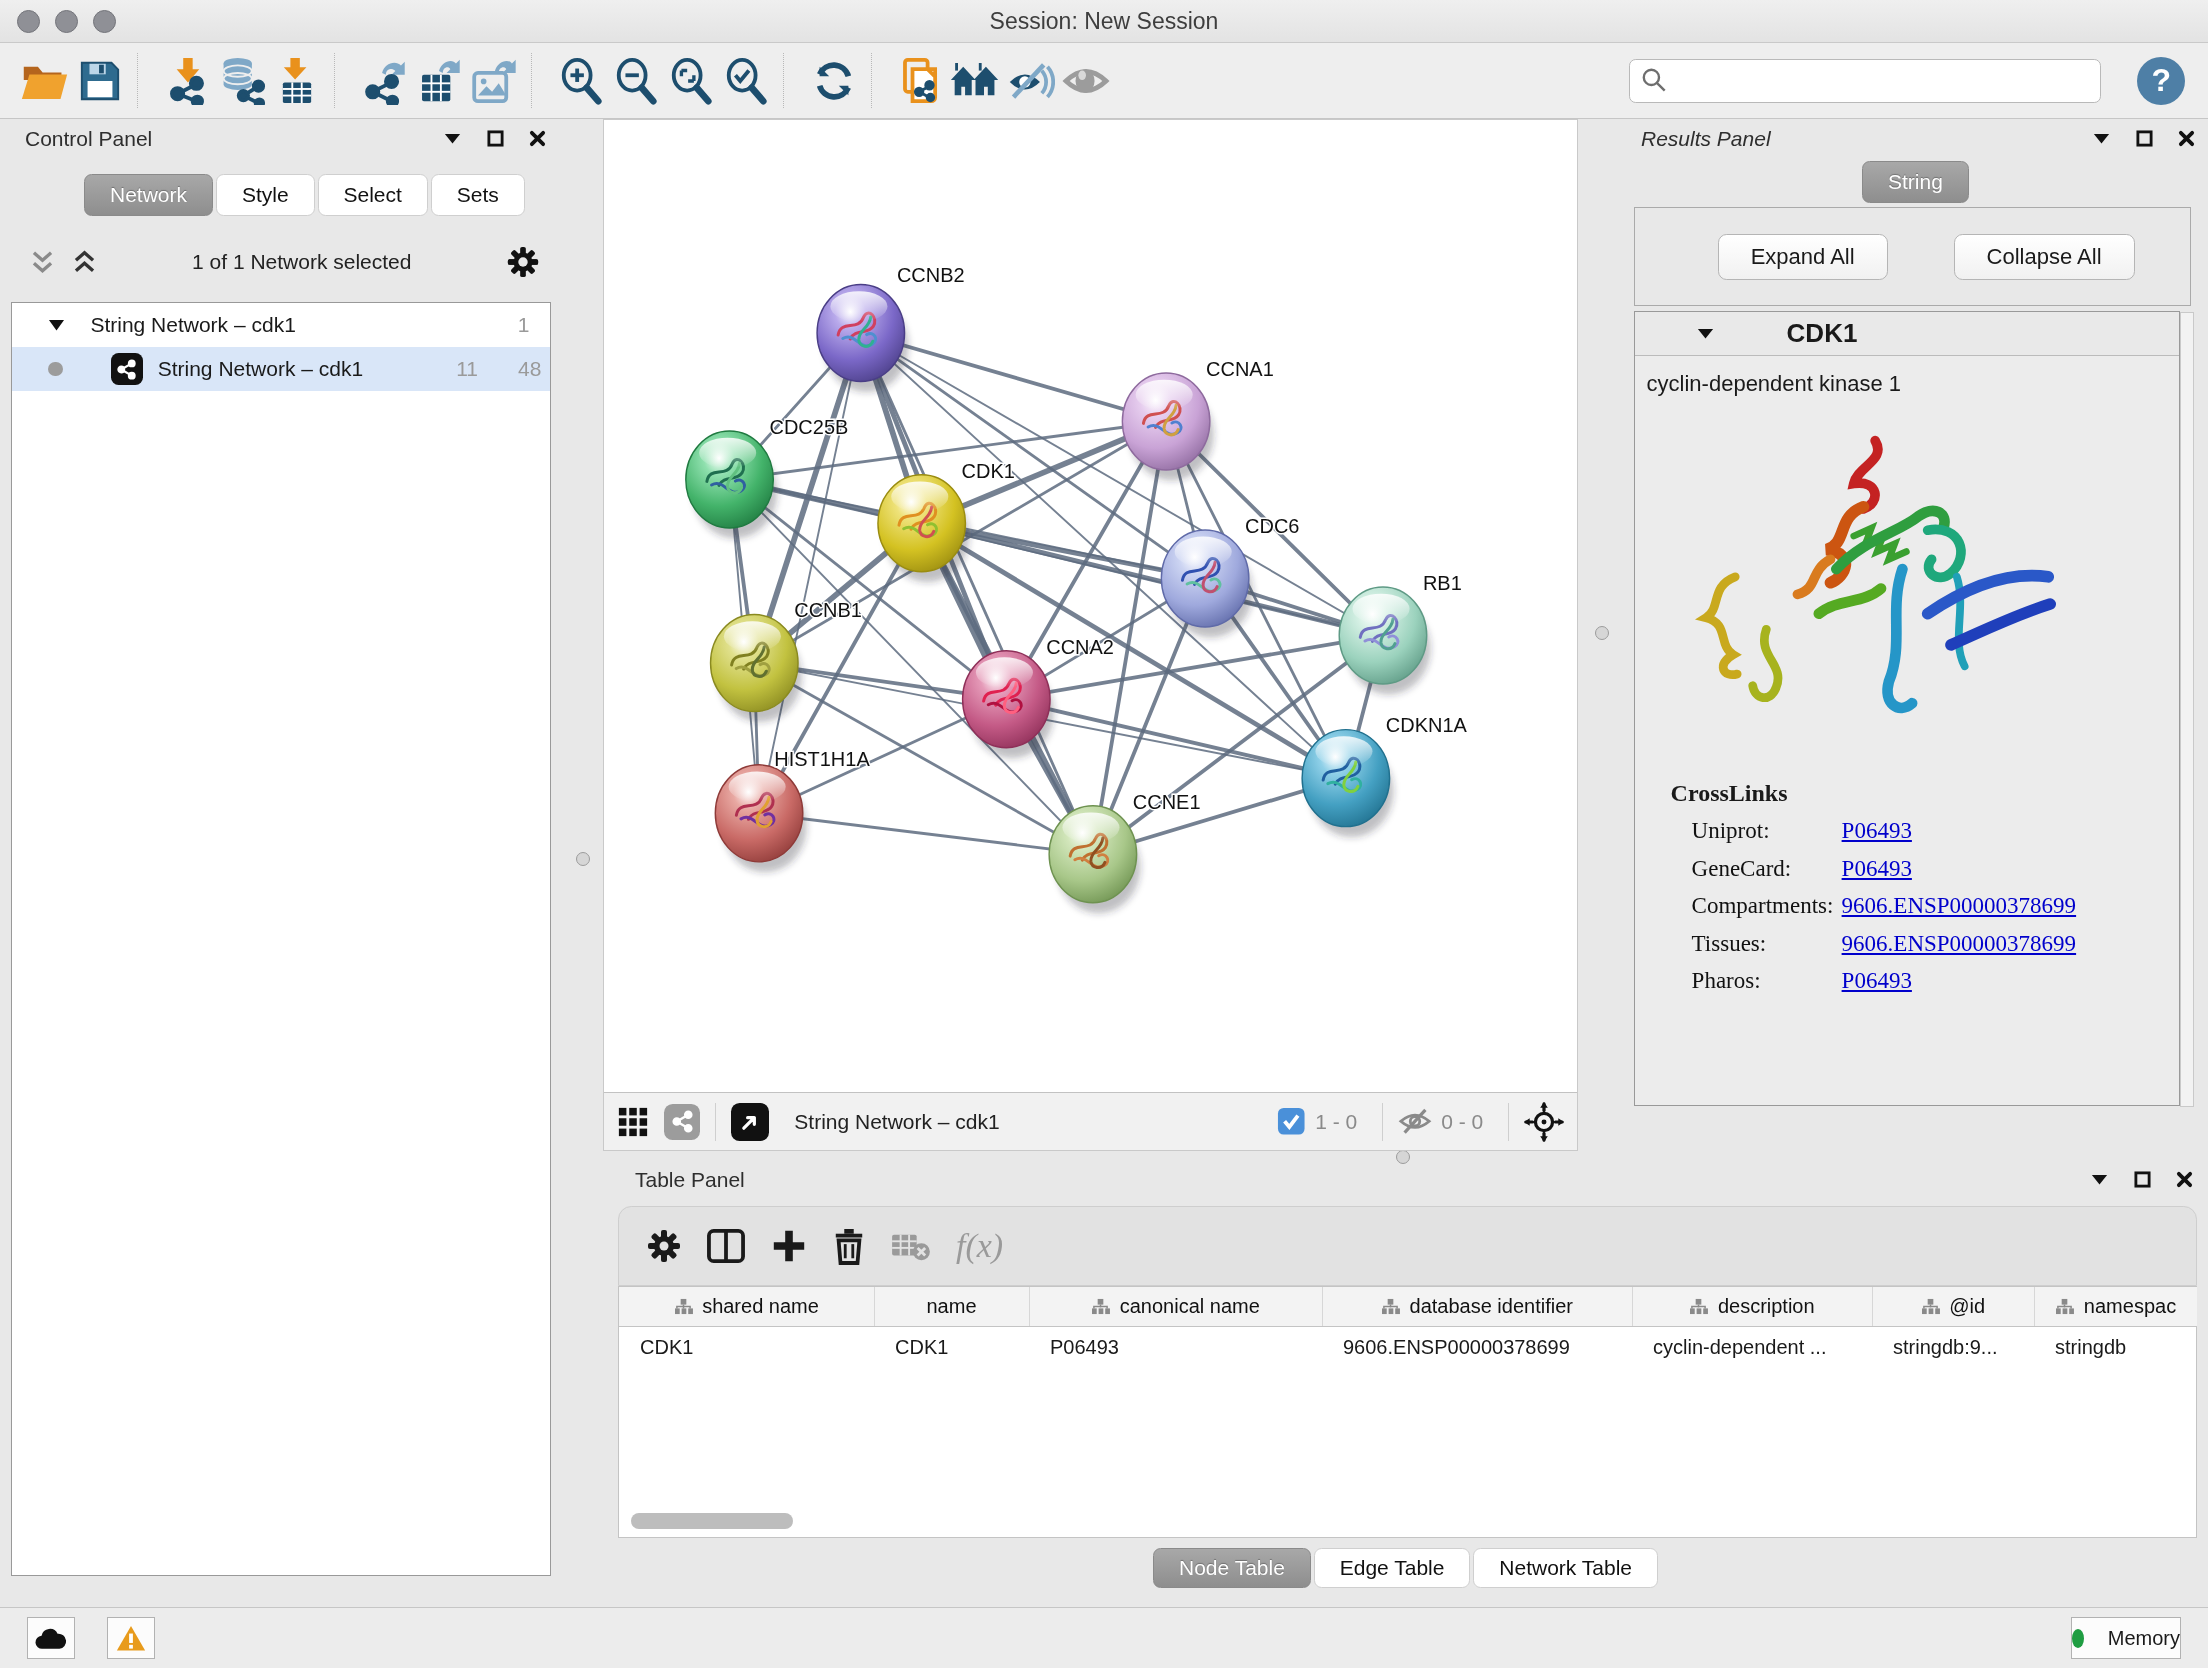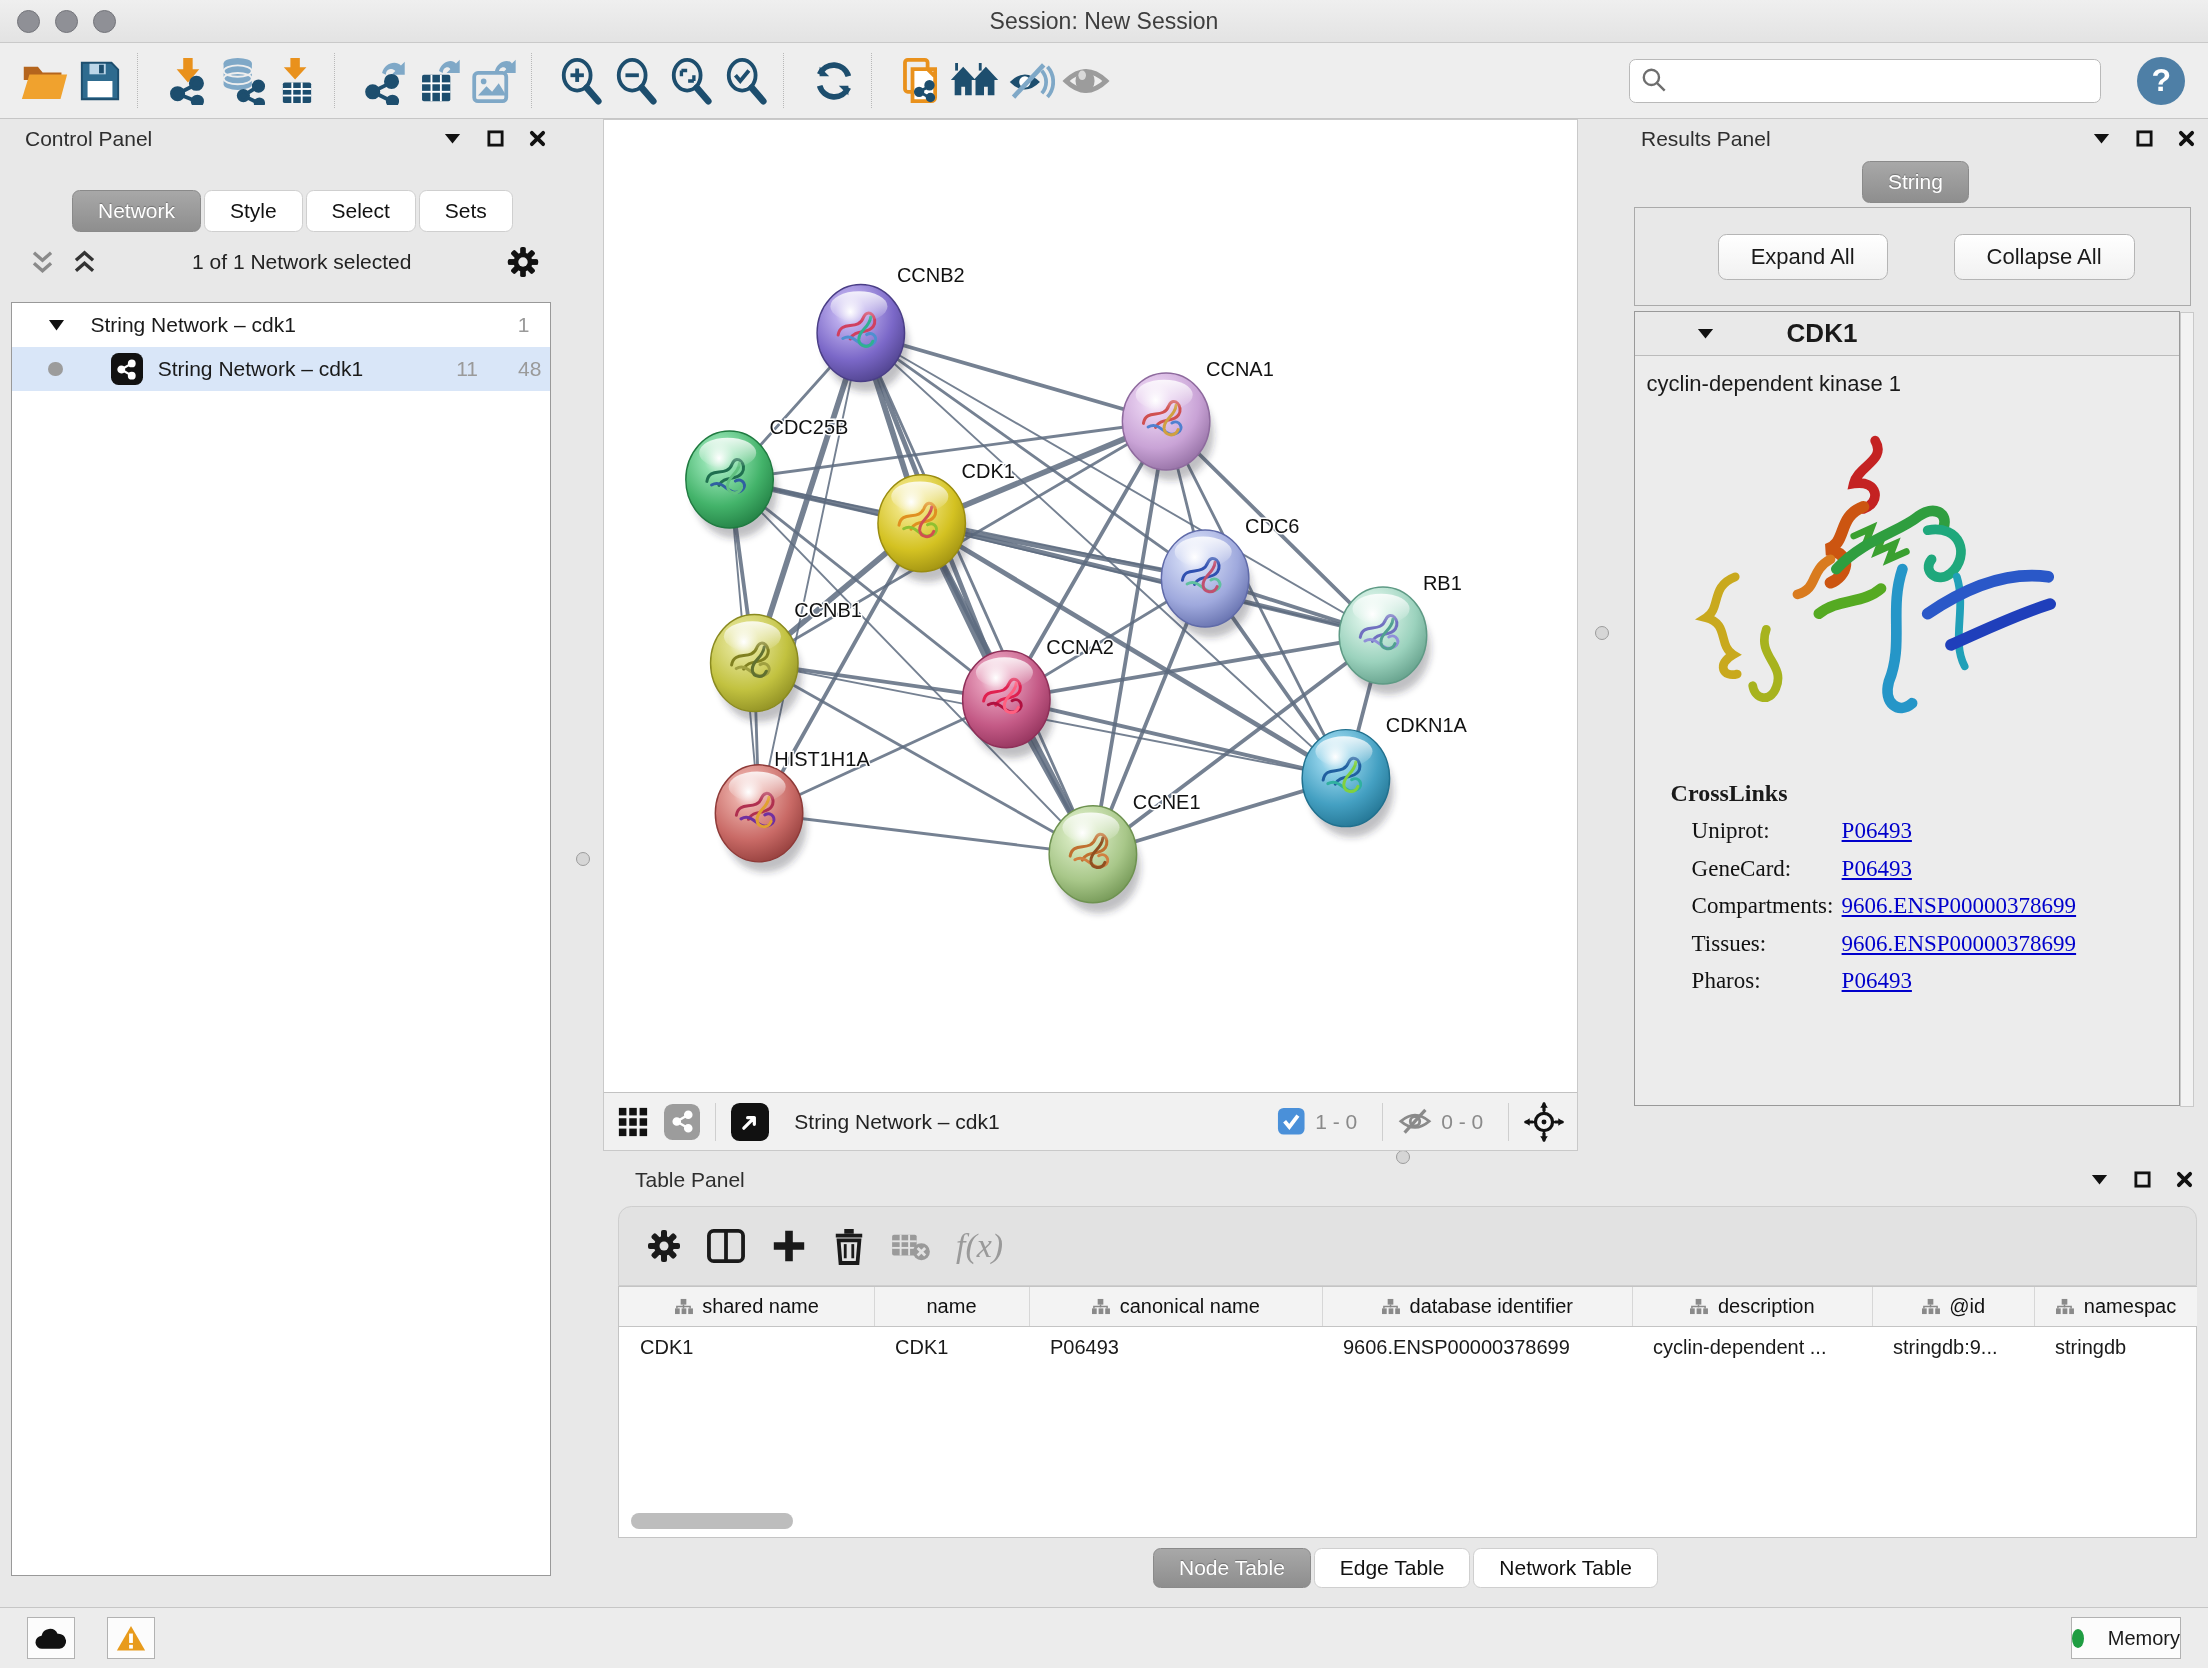--- a/index.html
+++ b/index.html
@@ -28,42 +28,42 @@
   .panel-title{font-size:21px;color:#2e2e2e;}
   .panel-ctrls{display:flex;align-items:center;gap:25px;}
   
   .control-panel{position:absolute;left:0;top:119px;width:563px;height:1488px;background:#e8e8e8;}
   .cp-titlerow{position:absolute;left:25px;right:17px;top:7.6px;display:flex;justify-content:space-between;align-items:center;}
   .tabs{display:flex;gap:2.9px;}
   .tab{height:42px;padding:0 25px;display:flex;align-items:center;justify-content:center;
     font-size:21px;background:#fff;border:1px solid #cfcfcf;border-radius:7.6px;color:#111;}
   .tab.sel{background:linear-gradient(#a8a8a8,#8e8e8e);color:#fff;border-color:#8a8a8a;
     text-shadow:0 -1px 1px rgba(0,0,0,.3);}
-  .cp-tabs{position:absolute;left:72px;top:55px;margin-top:16px;}
+  .cp-tabs{position:absolute;left:84px;top:55px;}
   .cp-statusrow{position:absolute;left:28.5px;right:23px;top:126px;display:flex;align-items:center;}
   .cp-status{flex:1;text-align:center;font-size:21px;color:#222;}
   .treebox{position:absolute;left:11.4px;top:183px;width:540px;height:1274px;background:#fff;border:1.9px solid #999;}
   .tree-row{height:44px;display:flex;align-items:center;font-size:21px;}
   .tree-row .cnt{color:#9a9a9a;}
   .tree-row.selected{background:#d9e6f8;}
   .share-badge{width:32px;height:32px;border-radius:7.6px;background:#111;display:flex;align-items:center;justify-content:center;}
   
   .canvas-col{position:absolute;left:603px;top:119px;width:975px;height:1032px;border:1px solid #c9c9c9;background:#fff;}
   .net-canvas{position:absolute;left:0;top:0;width:973px;height:972px;background:#fff;}
   .canvas-toolbar{position:absolute;left:0;bottom:0;width:973px;height:58px;background:#f1f1f1;
     border-top:1px solid #c2c2c2;display:flex;align-items:center;padding:0 13.3px;}
   .cvsep{width:1px;height:38px;background:#cfcfcf;margin:0 15px;}
   .cv-name{font-size:21px;color:#222;margin-left:25px;}
   .cv-count{font-size:21px;color:#8a8a8a;margin:0 9.5px;}
   .cv-spacer{flex:1;}
   
   .split-dot{position:absolute;width:14.3px;height:14.3px;border-radius:50%;background:#d6d6d6;border:1.9px solid #9c9c9c;}
   
   .results-panel{position:absolute;left:1626px;top:119px;width:582px;height:1032px;background:#e8e8e8;}
-  .rp-titlerow{position:absolute;left:15px;right:13.3px;top:7.6px;display:flex;justify-content:space-between;align-items:center;}
+  .rp-titlerow{position:absolute;left:15px;right:13.3px;top:7.6px;display:flex;justify-content:space-between;align-items:center;font-style:italic;}
   .rp-tab{position:absolute;left:236px;top:42px;}
   .rp-card1{position:absolute;left:7.6px;top:88px;width:557px;height:99px;border:1.9px solid #aaa;background:#e8e8e8;
     display:flex;align-items:center;justify-content:center;gap:38px;}
   .rp-btn{height:46px;padding:0 32px;background:linear-gradient(#ffffff,#f1f1f1);border:1.9px solid #b5b5b5;
     border-radius:8.6px;font-size:22px;display:flex;align-items:center;margin-left:28px;}
   .rp-card2{position:absolute;left:7.6px;top:192px;width:546px;height:795px;border:1.9px solid #999;background:#ececec;}
   .rp-scrolltrack{position:absolute;right:-15px;top:0;width:13.3px;height:795px;background:#f2f2f2;border:1px solid #c9c9c9;}
   .rp-generow{height:44px;border-bottom:1.9px solid #bbb;display:flex;align-items:center;background:#e9e9e9;}
   .rp-gene{font-size:26px;font-weight:bold;margin-left:72px;}
   .rp-desc{font-size:22px;margin:15px 0 0 12px;}

